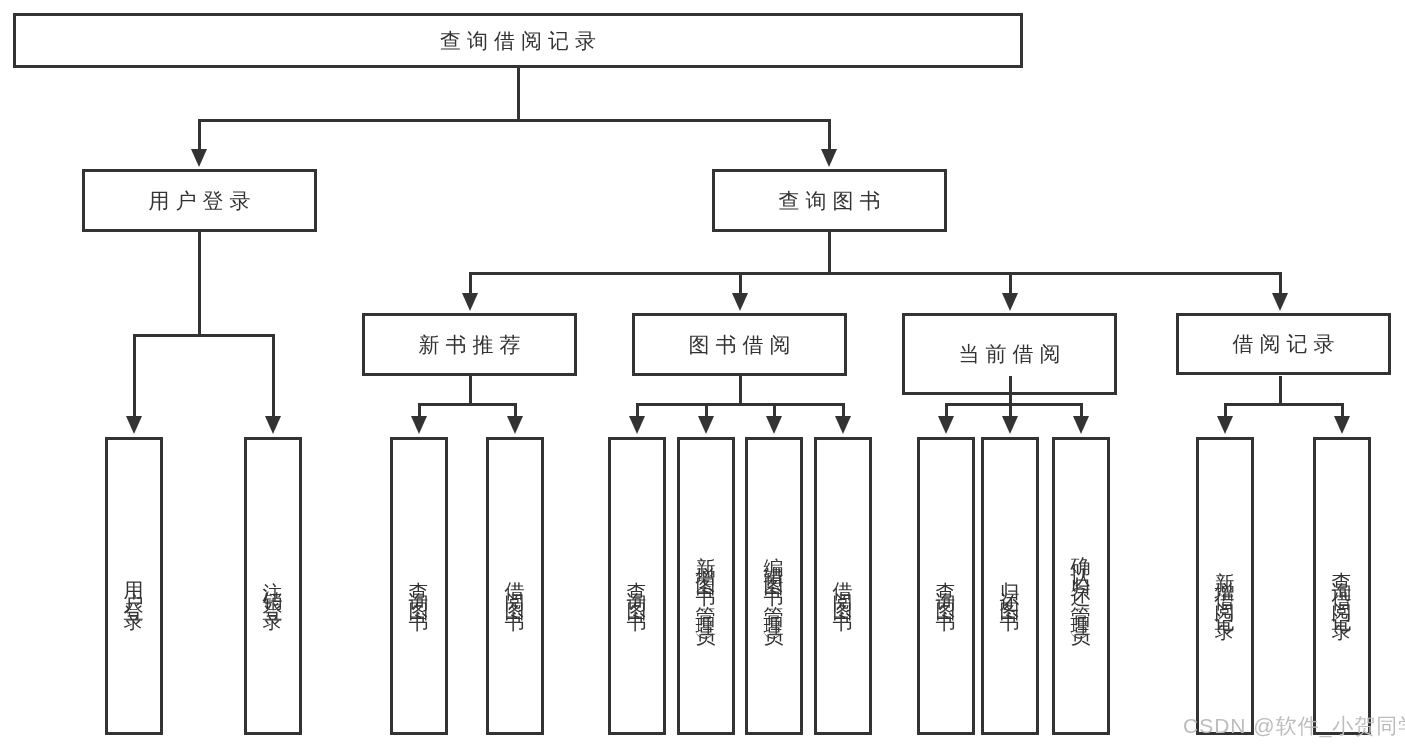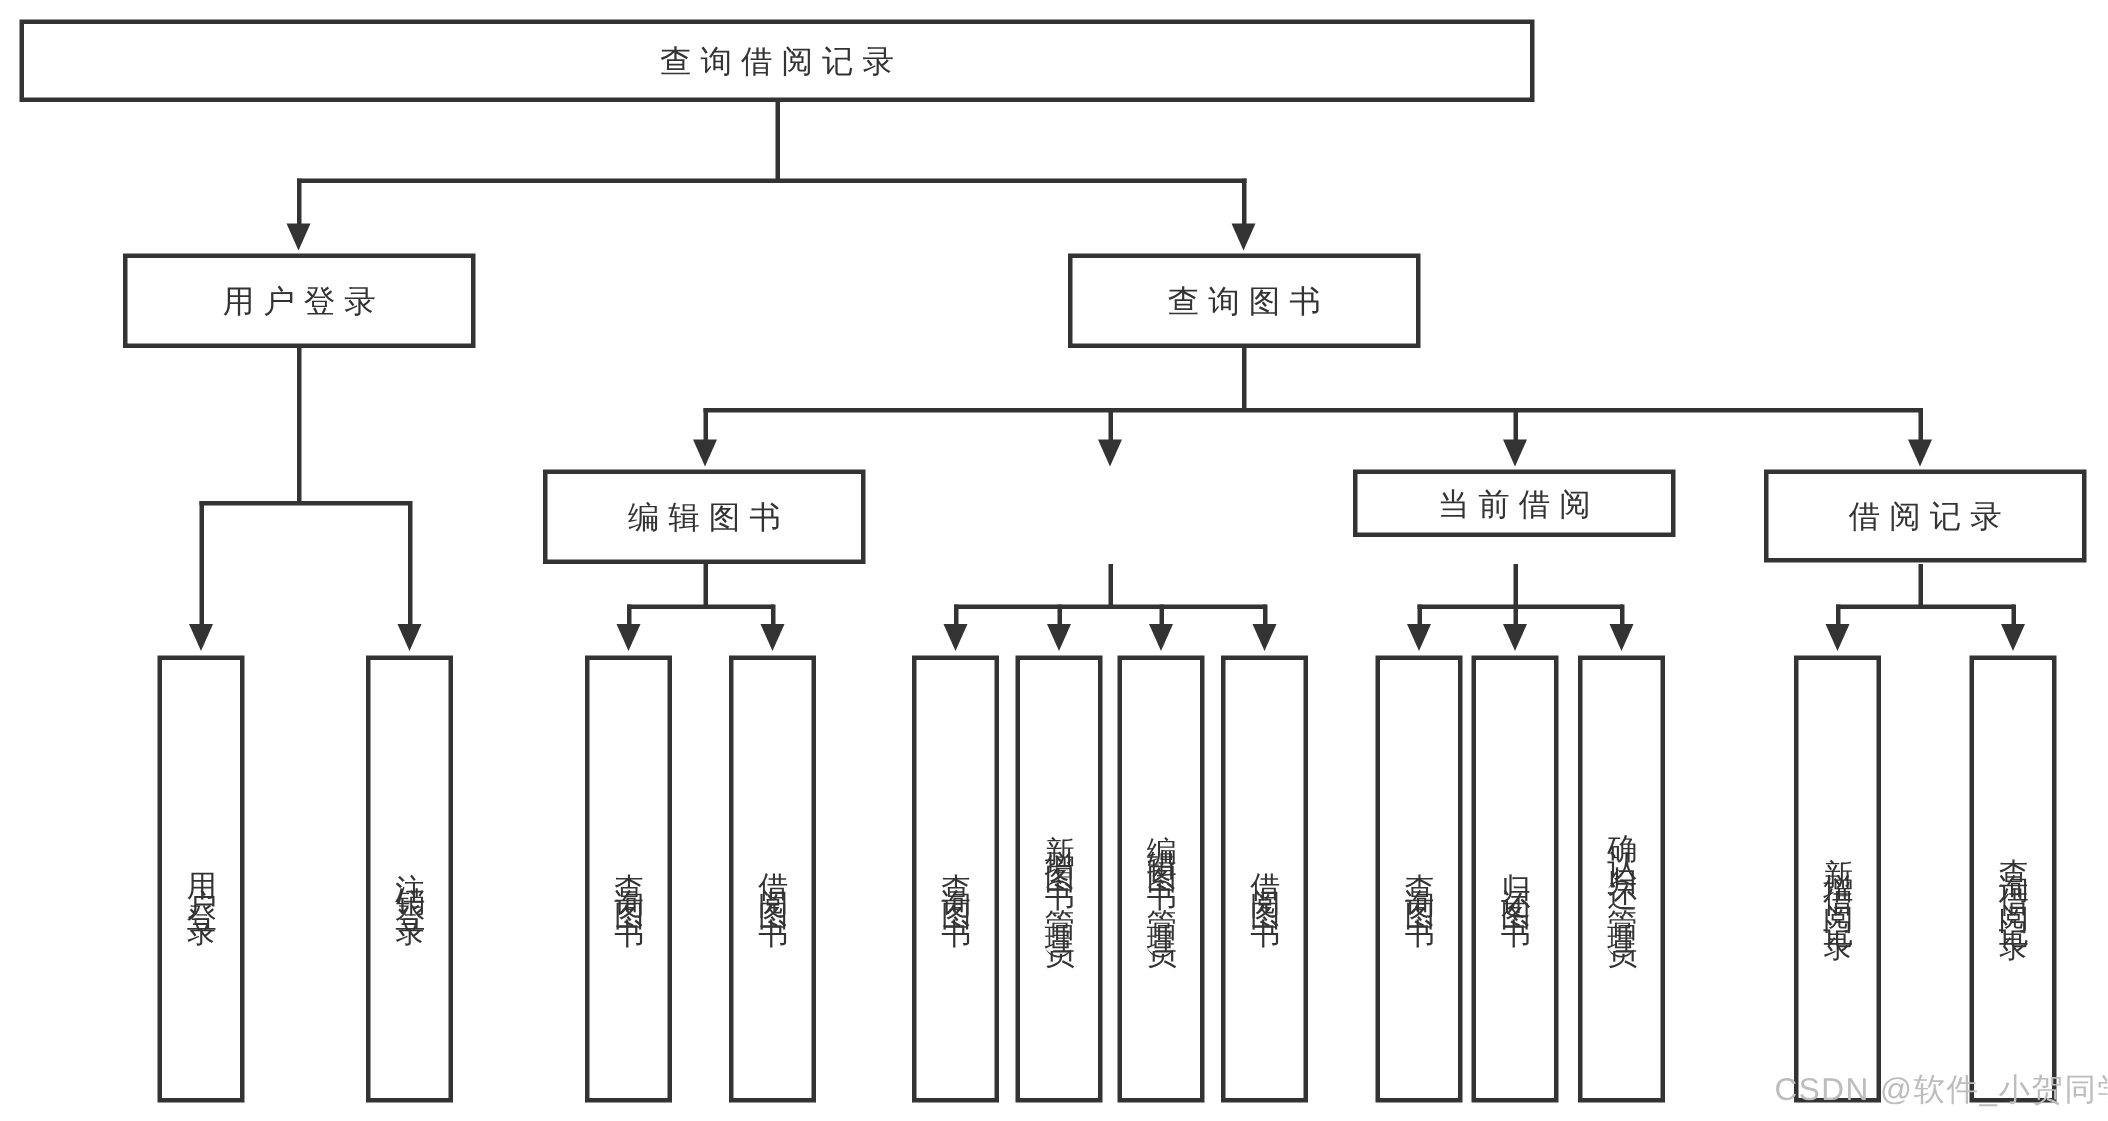--- a/index.html
+++ b/index.html
@@ -105,23 +105,26 @@
   <div class="vline" style="left:469px;top:272px;height:22px"></div>
   <div class="arrow" style="left:462px;top:293px"></div>
   <div class="vline" style="left:739px;top:272px;height:22px"></div>
   <div class="arrow" style="left:732px;top:293px"></div>
   <div class="vline" style="left:1009px;top:272px;height:22px"></div>
   <div class="arrow" style="left:1002px;top:293px"></div>
   <div class="vline" style="left:1279px;top:272px;height:22px"></div>
   <div class="arrow" style="left:1272px;top:293px"></div>
 
   <div class="node" style="left:362px;top:313px;width:215px;height:63px">
-    <span class="label">编辑图书</span>
-  </div>
-  <div class="node" style="left:902px;top:313px;width:215px;height:45px">
+    <span class="label">新书推荐</span>
+  </div>
+  <div class="node" style="left:632px;top:313px;width:215px;height:63px">
+    <span class="label">图书借阅</span>
+  </div>
+  <div class="node" style="left:902px;top:313px;width:215px;height:82px">
     <span class="label">当前借阅</span>
   </div>
   <div class="node" style="left:1176px;top:313px;width:215px;height:62px">
     <span class="label">借阅记录</span>
   </div>
 
   <div class="vline" style="left:469px;top:376px;height:29px"></div>
   <div class="vline" style="left:739px;top:376px;height:29px"></div>
   <div class="vline" style="left:1009px;top:376px;height:29px"></div>
   <div class="vline" style="left:1279px;top:376px;height:29px"></div>

